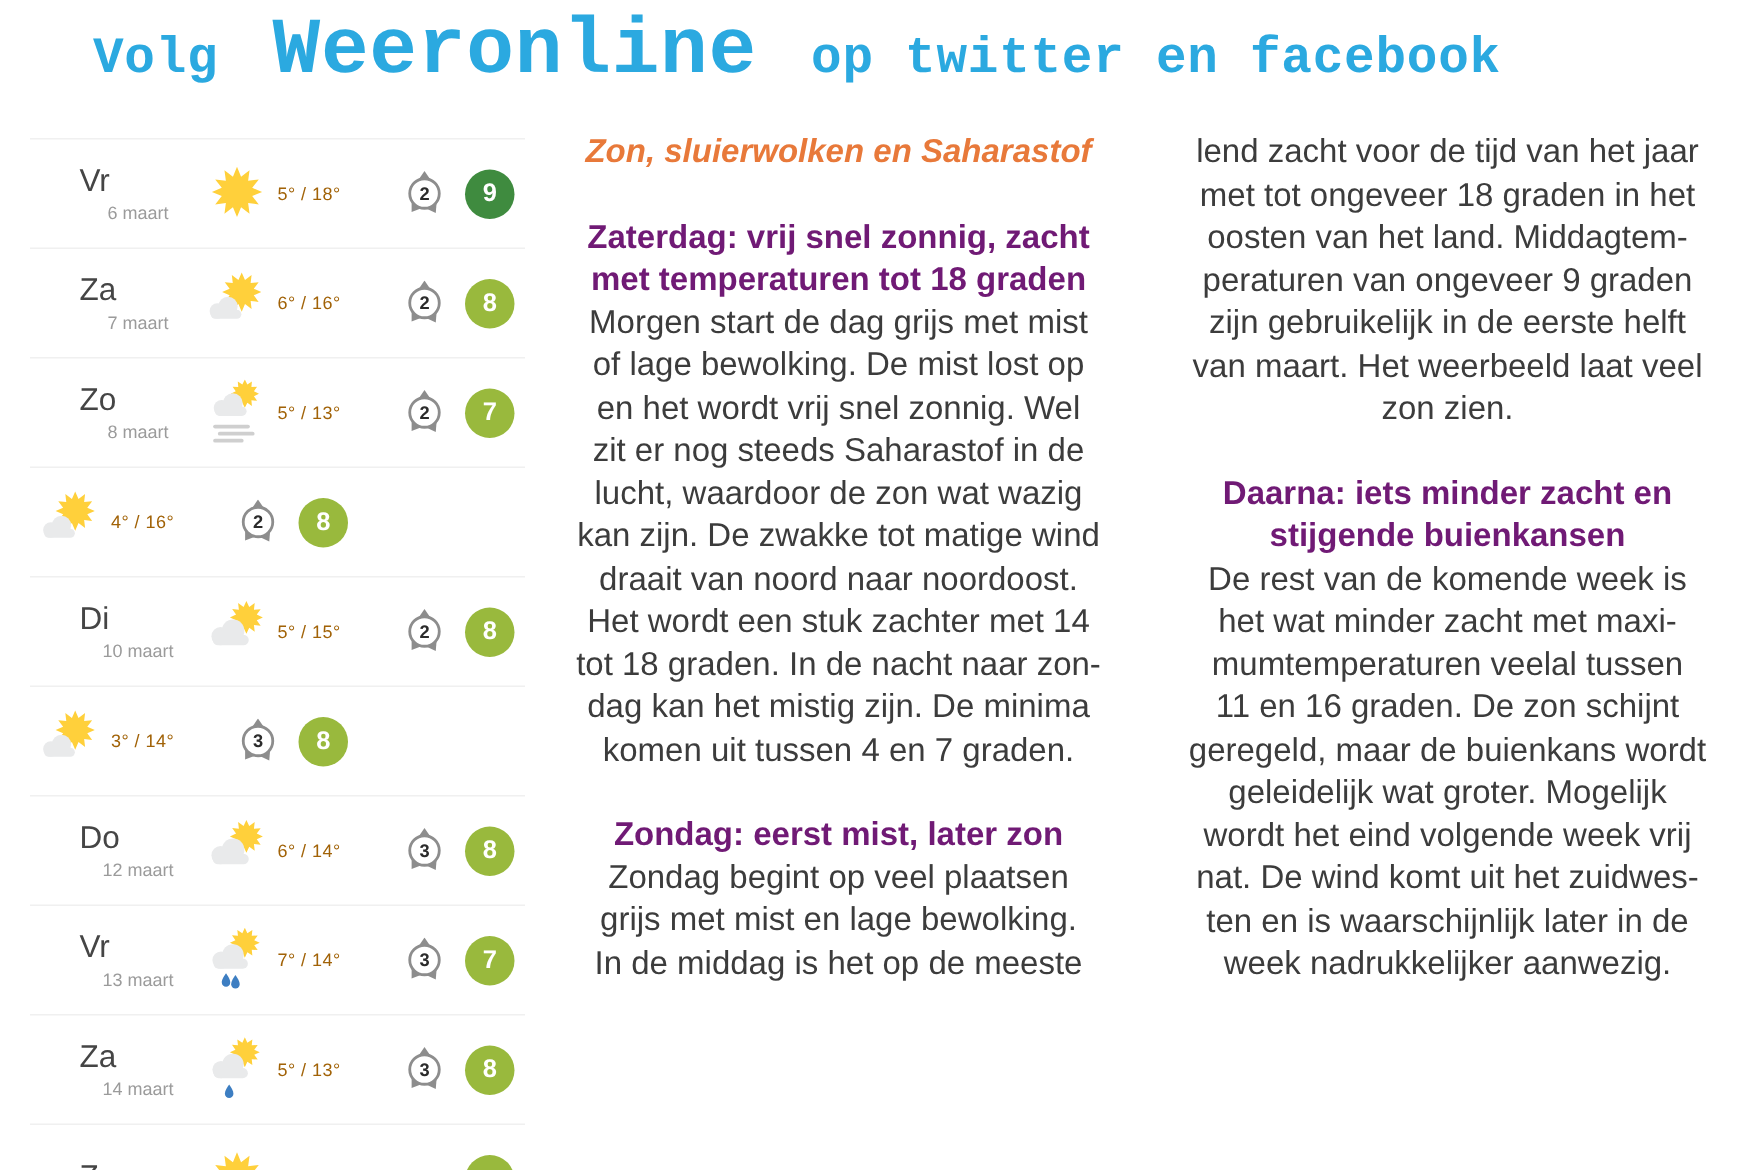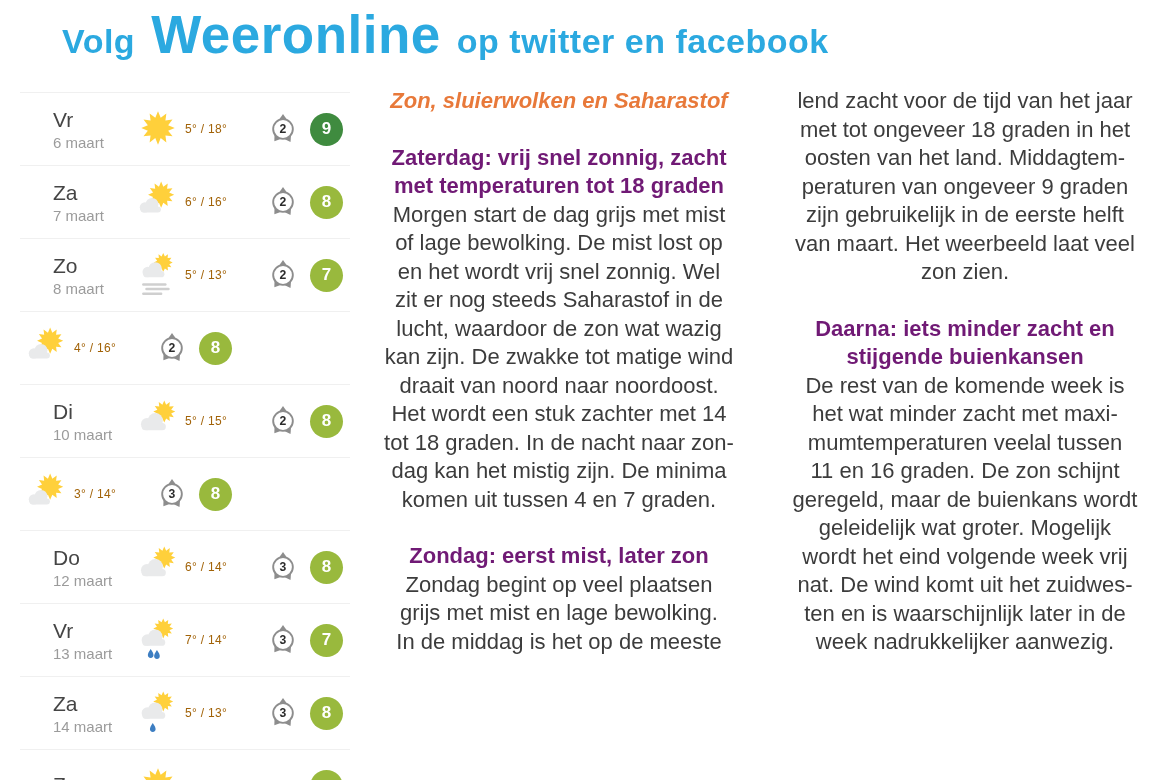--- a/index.html
+++ b/index.html
@@ -1,30 +1,30 @@
 <!DOCTYPE html>
 <html><head>
 <meta charset="utf-8">
 <style>
   html,body{margin:0;padding:0;}
   body{
     width:1160px;height:780px;overflow:hidden;position:relative;
     background:#ffffff;font-family:"Liberation Sans",sans-serif;
   }
   
-  .header{position:absolute;left:62px;top:4px;display:flex;align-items:baseline;gap:16px;color:#2ba9e0;white-space:nowrap;}
+  .header{position:absolute;left:62px;top:4px;display:flex;align-items:baseline;gap:36px;color:#2ba9e0;white-space:nowrap;font-family:Liberation Mono, monospace;}
   .header .prefix{font-size:34px;font-weight:700;letter-spacing:.5px;}
   .header .brand{font-size:53px;font-weight:800;letter-spacing:.5px;}
   .header .suffix{font-size:34px;font-weight:700;letter-spacing:.5px;}
   
   .sidebar{position:absolute;left:20px;top:92px;width:330px;height:688px;overflow:hidden;border-top:1px solid #f0f0f0;}
   .frow{height:73px;display:flex;align-items:center;border-bottom:1px solid #f0f0f0;box-sizing:border-box;}
   .day-wrap{width:78px;padding-left:33px;flex:none;}
   .day{font-size:21px;color:#454545;}
-  .date{font-size:15px;color:#9b9b9b;margin-top:2px;}
+  .date{font-size:12px;color:#9b9b9b;margin-top:2px;text-align:center;}
   .wicon{width:54px;flex:none;display:flex;justify-content:center;align-items:center;}
   .temps{width:80px;flex:none;font-size:12px;color:#a16207;letter-spacing:.3px;}
   .wind{width:36px;flex:none;display:flex;justify-content:center;}
   .badge{width:33px;height:33px;border-radius:50%;flex:none;display:flex;align-items:center;justify-content:center;color:#fff;font-weight:bold;font-size:17px;margin-left:9px;}
   
   .col{position:absolute;top:87px;font-size:22px;line-height:28.5px;color:#3c3c3c;}
   .col1{left:373px;width:372px;}
   .col2{left:768px;width:394px;}
   .col p,.col h3{margin:0;white-space:pre-line;text-align:center;}
   .col h3{font-size:22px;line-height:28.5px;font-weight:bold;color:#701a75;}

